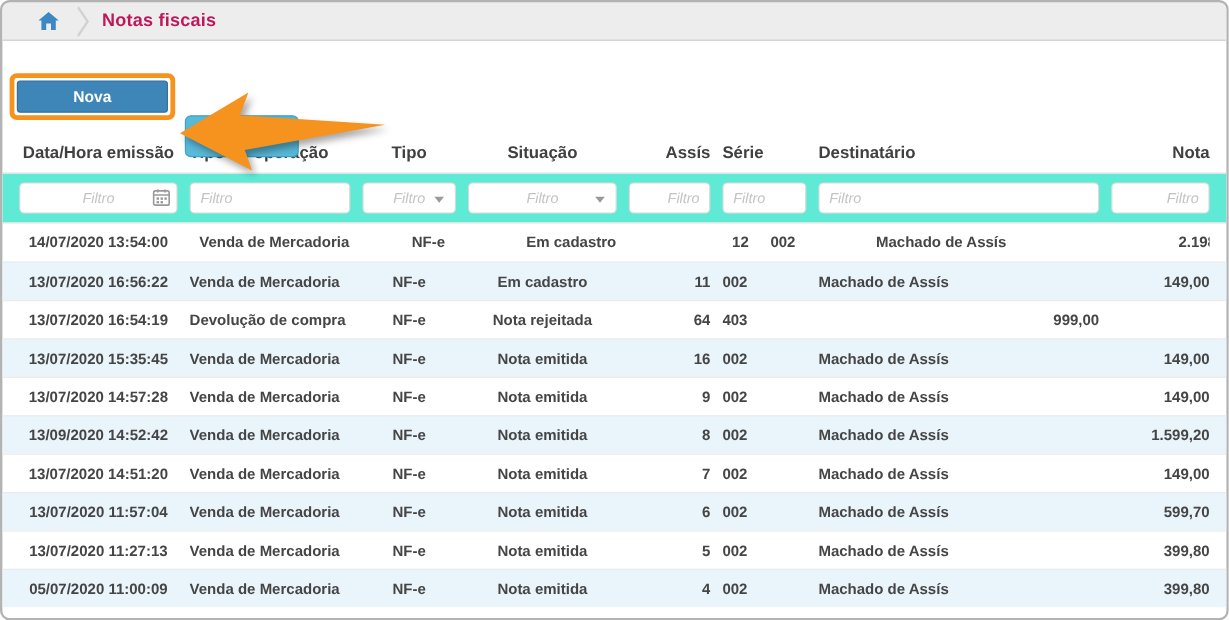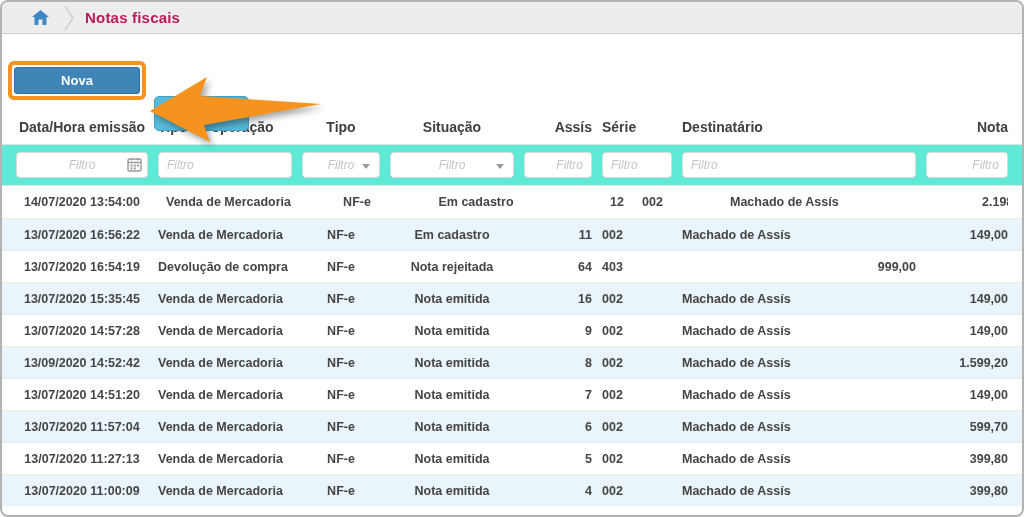--- a/index.html
+++ b/index.html
@@ -236,21 +236,21 @@
     <div class="cell ta-c">13/07/2020 11:27:13</div>
     <div class="cell ta-l">Venda de Mercadoria</div>
     <div class="cell ta-c">NF-e</div>
     <div class="cell ta-c">Nota emitida</div>
     <div class="cell ta-r">5</div>
     <div class="cell ta-l">002</div>
     <div class="cell ta-l">Machado de Assís</div>
     <div class="cell ta-r">399,80</div>
   </div>
       <div class="grid-row">
-    <div class="cell ta-c">13/07/2020 11:00:09</div>
+    <div class="cell ta-c">05/07/2020 11:00:09</div>
     <div class="cell ta-l">Venda de Mercadoria</div>
     <div class="cell ta-c">NF-e</div>
     <div class="cell ta-c">Nota emitida</div>
     <div class="cell ta-r">4</div>
     <div class="cell ta-l">002</div>
     <div class="cell ta-l">Machado de Assís</div>
     <div class="cell ta-r">399,80</div>
   </div>
     </div>
 

